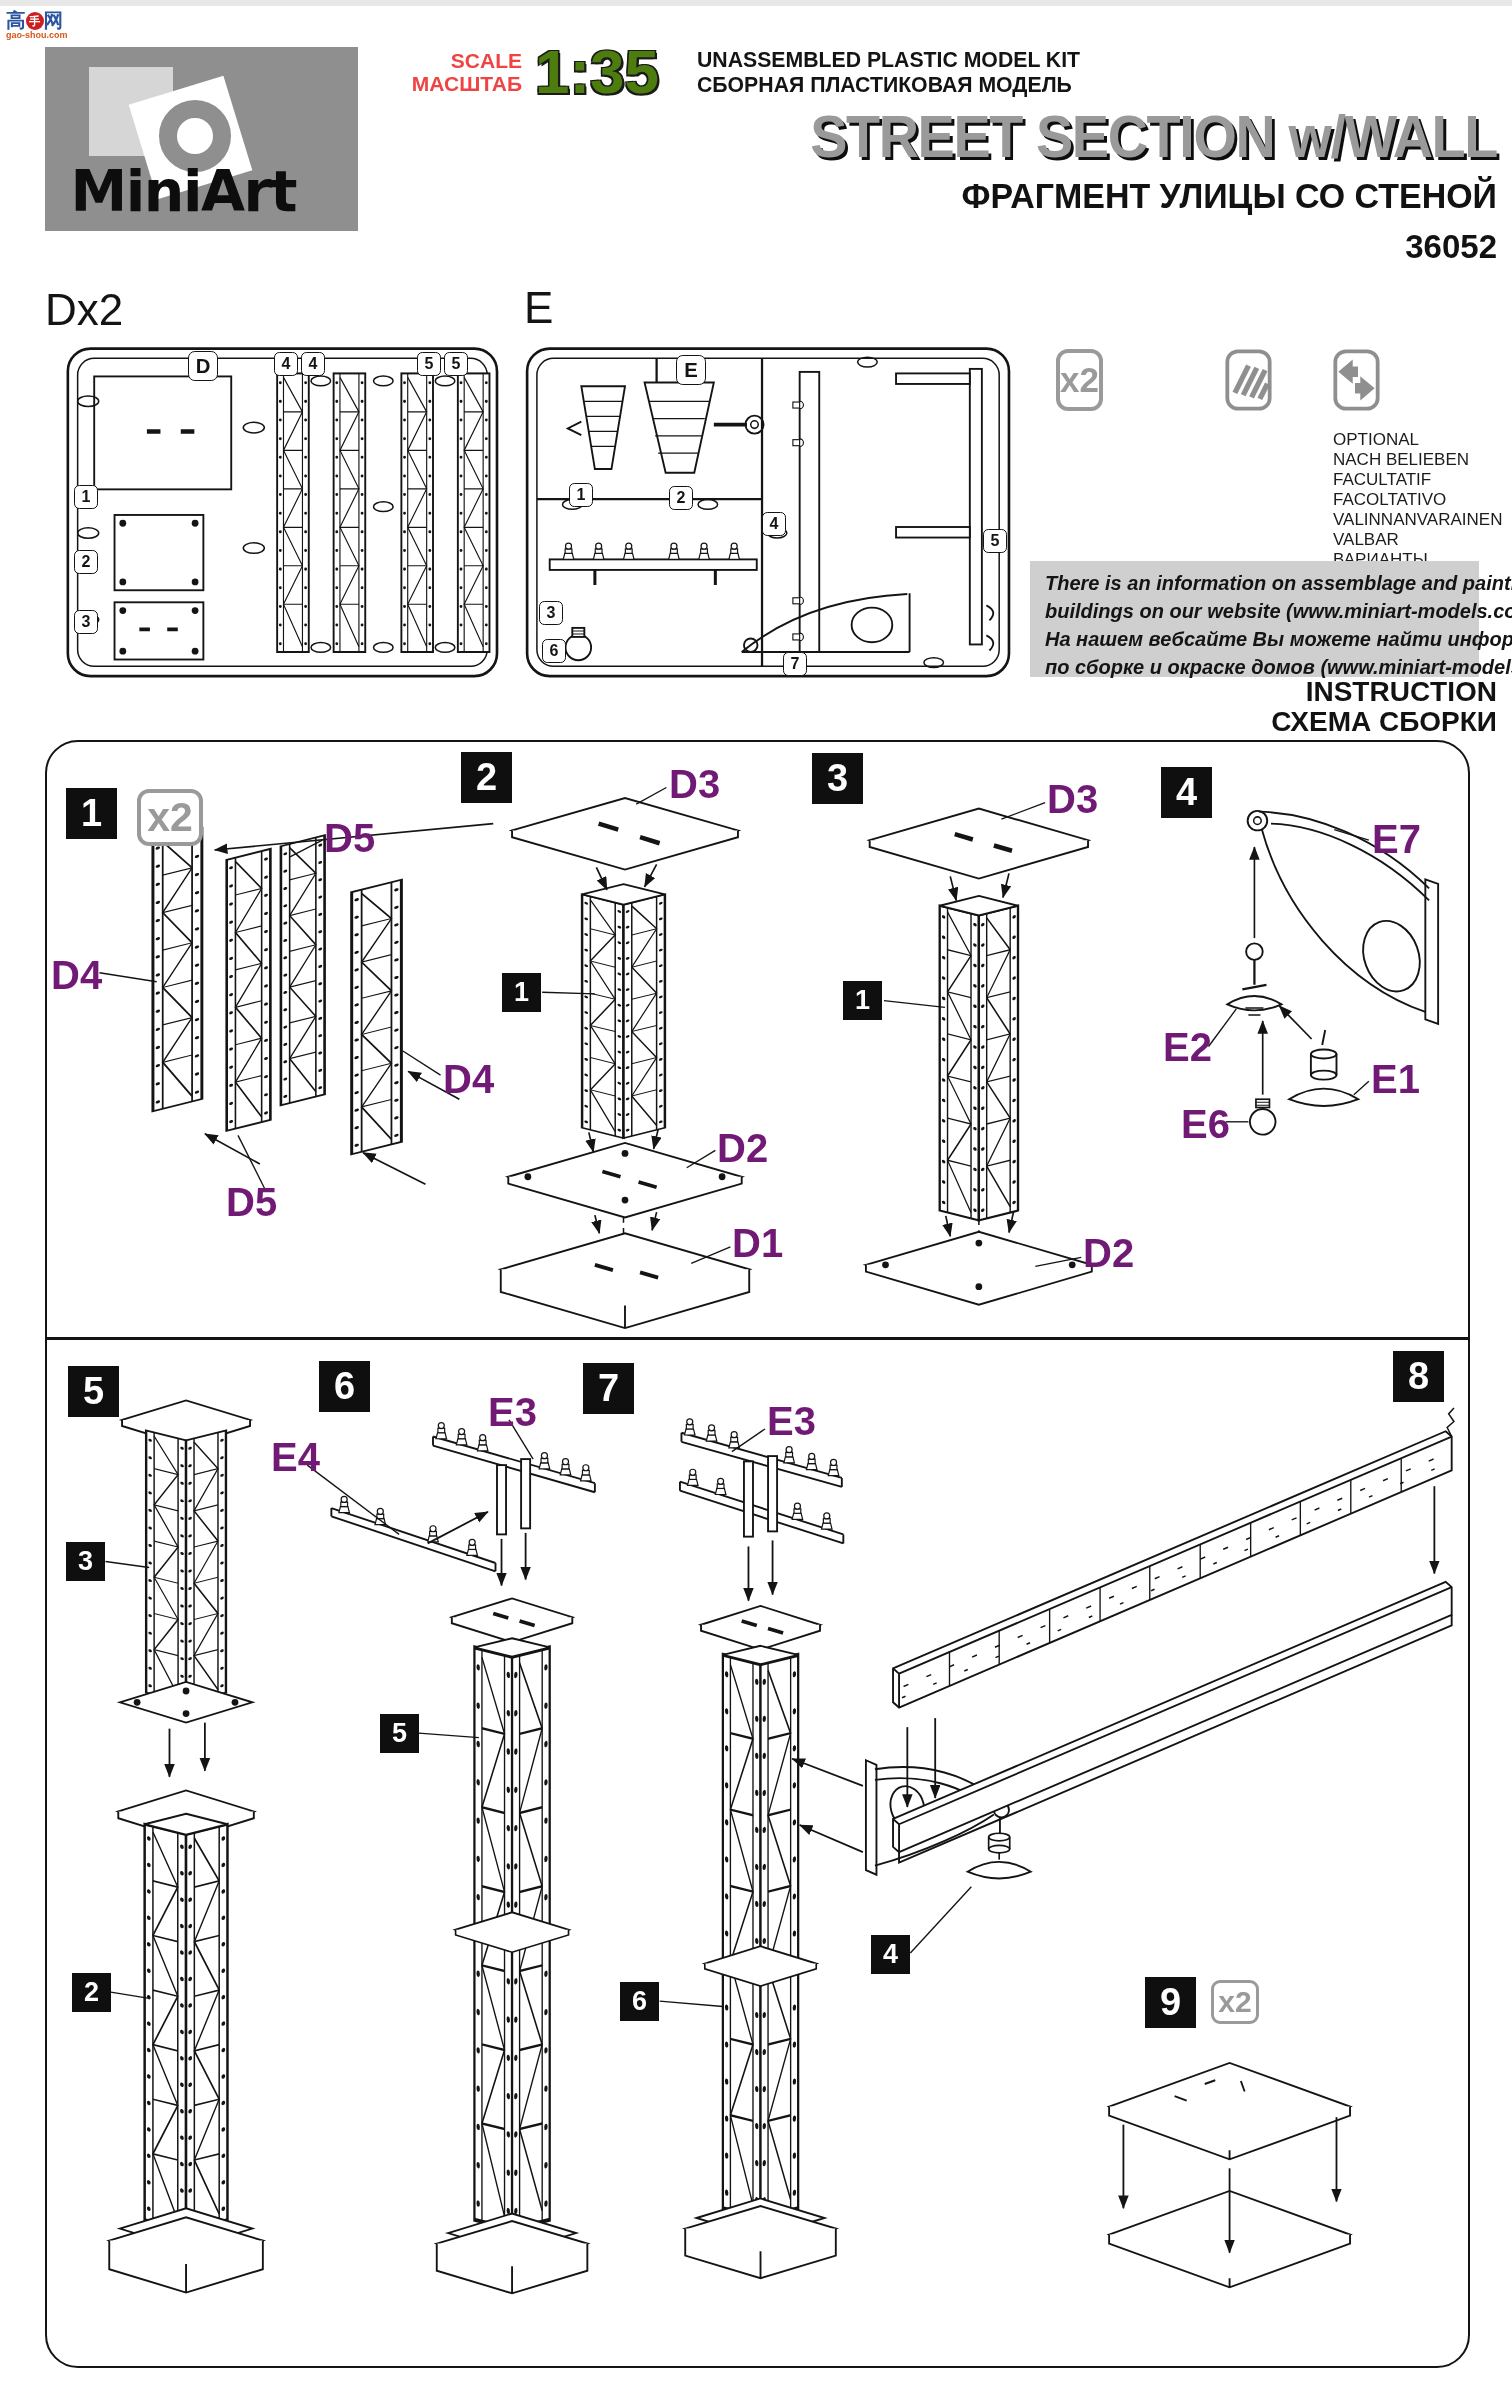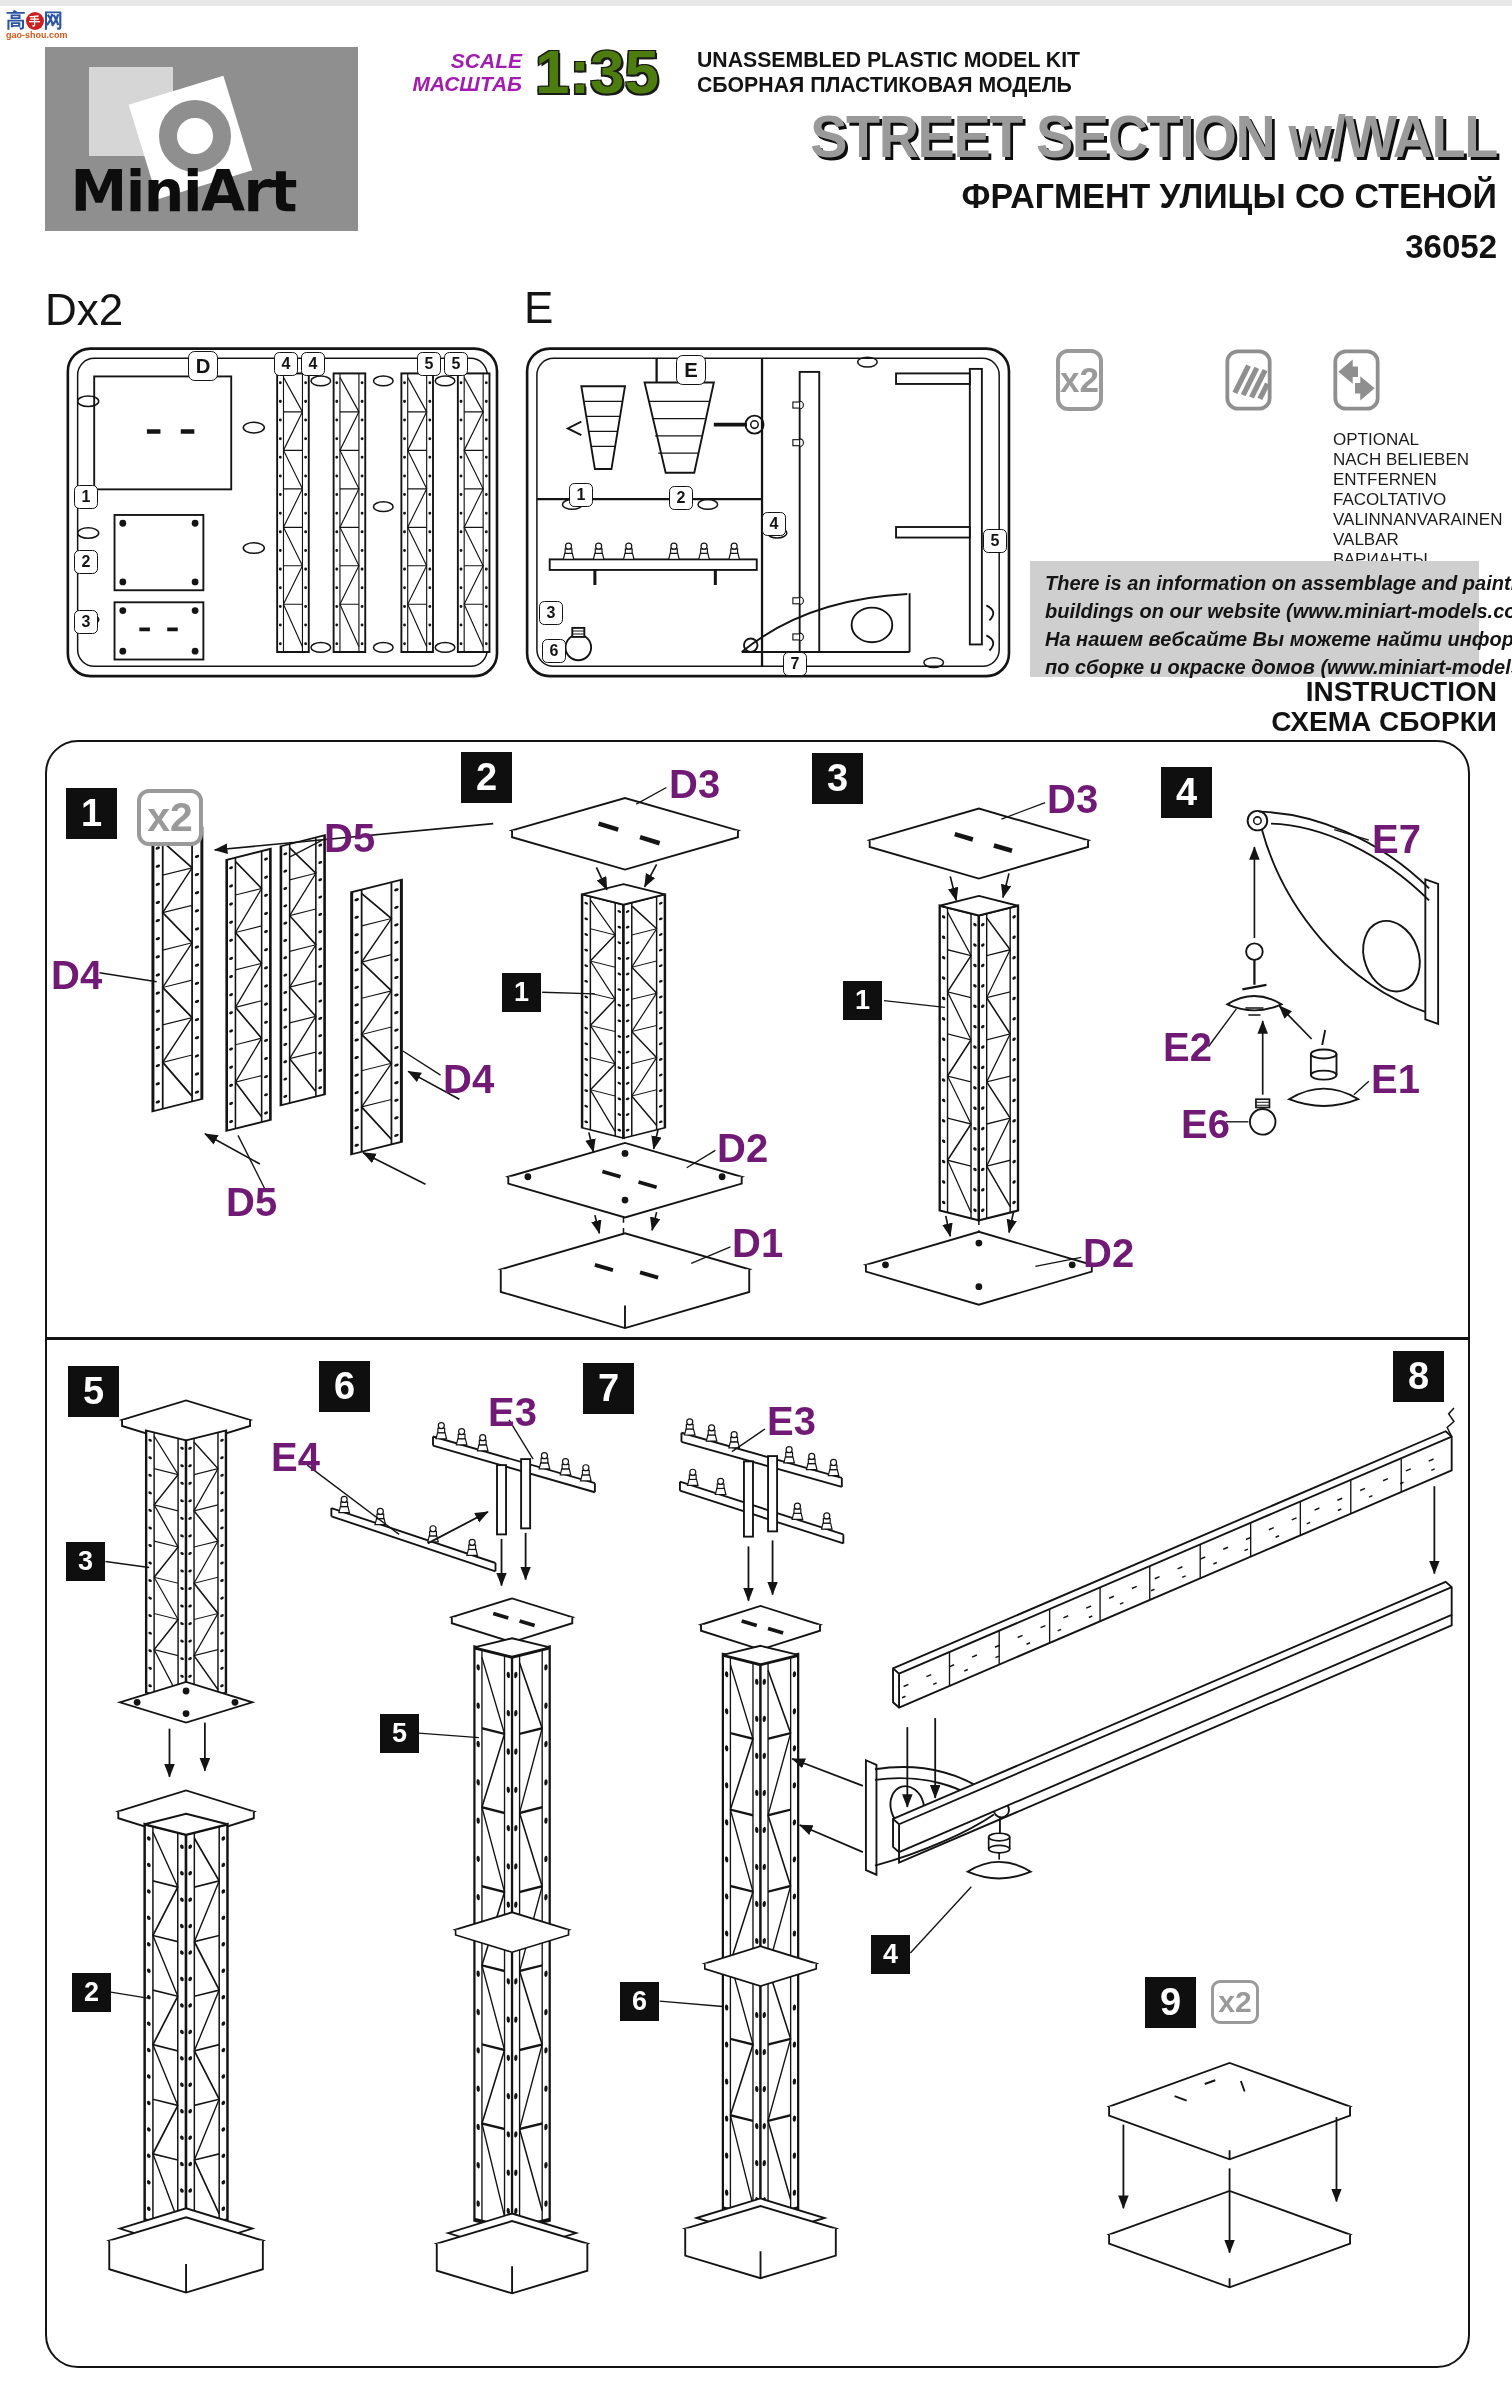--- a/index.html
+++ b/index.html
@@ -39,21 +39,21 @@
     <div style="font-size:9px;font-weight:700;color:#d4581a;">gao-shou.com</div>
   </div>
 
   <div class="abs" style="left:45px;top:41px;width:313px;height:184px;background:#8f8f8f;">
     <div class="abs" style="left:44px;top:20.3px;width:84px;height:89px;background:#d6d6d6;"></div>
     <div class="abs" style="left:96px;top:41px;width:99px;height:99px;background:#ffffff;transform:rotate(-17deg);"></div>
     <div class="abs" style="left:114px;top:53px;width:72px;height:72px;border:18px solid #8f8f8f;border-radius:50%;box-sizing:border-box;"></div>
     <div class="abs" style="left:25.6px;top:111px;font-weight:800;font-size:57px;letter-spacing:-1.5px;color:#0d0d0d;font-family:'DejaVu Sans',sans-serif;">MiniArt</div>
   </div>
 
-  <div class="abs hdr-right" style="left:392px;top:43px;width:130px;font-weight:700;font-size:21px;line-height:23px;color:#a21caf;font-style:italic;">
+  <div class="abs hdr-right" style="left:392px;top:43px;width:130px;font-weight:700;font-size:21px;line-height:23px;color:#ef4444;">
     <div>SCALE</div>
     <div>МАСШТАБ</div>
   </div>
   <div class="abs" style="left:529px;top:30px;width:136px;text-align:center;font-weight:800;font-size:62px;color:#4d7c0f;
        text-shadow:2.3px 2.3px 0 #1a1a1a,-1.5px -1.5px 0 #1a1a1a,1.5px -1.5px 0 #1a1a1a,-1.5px 1.5px 0 #1a1a1a;">1:35</div>
 
   <div class="abs" style="left:697px;top:41px;font-weight:700;font-size:22.6px;line-height:25px;color:#141414;transform:scaleX(.94);transform-origin:left top;white-space:nowrap;">
     <div>UNASSEMBLED PLASTIC MODEL KIT</div>
     <div>СБОРНАЯ ПЛАСТИКОВАЯ МОДЕЛЬ</div>
   </div>
@@ -82,21 +82,21 @@
     <svg width="47" height="62" viewBox="0 0 62 82">
       <rect x="3" y="3" width="56" height="76" rx="14" fill="#fff" stroke="#8f8f8f" stroke-width="5"></rect>
       <polygon points="7,30 26,14 26,23 33,23 33,37 26,37 26,46" fill="#8f8f8f"></polygon>
       <polygon points="55,52 36,36 36,45 29,45 29,59 36,59 36,68" fill="#8f8f8f"></polygon>
     </svg>
   </div>
 
   <div class="legend-col" style="left:1333px;top:424px;">
     <div>OPTIONAL</div>
     <div>NACH BELIEBEN</div>
-    <div>ENTFERNEN</div>
+    <div>FACULTATIF</div>
     <div>FACOLTATIVO</div>
     <div>VALINNANVARAINEN</div>
     <div>VALBAR</div>
     <div>ВАРИАНТЫ</div>
   </div>
 
   <div class="infobox">
     <div>There is an information on assemblage and painting</div>
     <div>buildings on our website (www.miniart-models.com).</div>
     <div>На нашем вебсайте Вы можете найти информацию</div>

